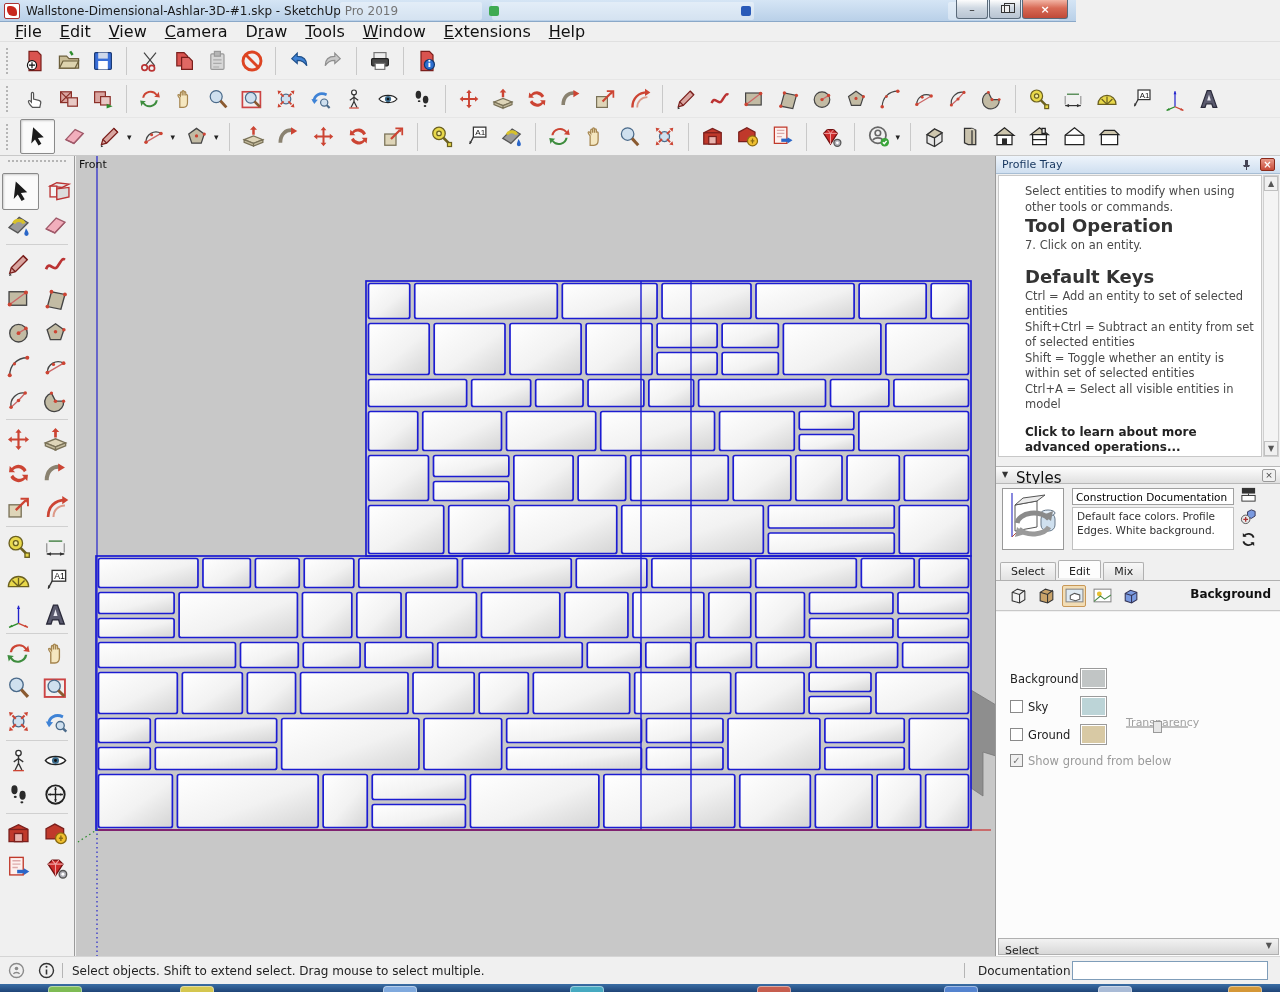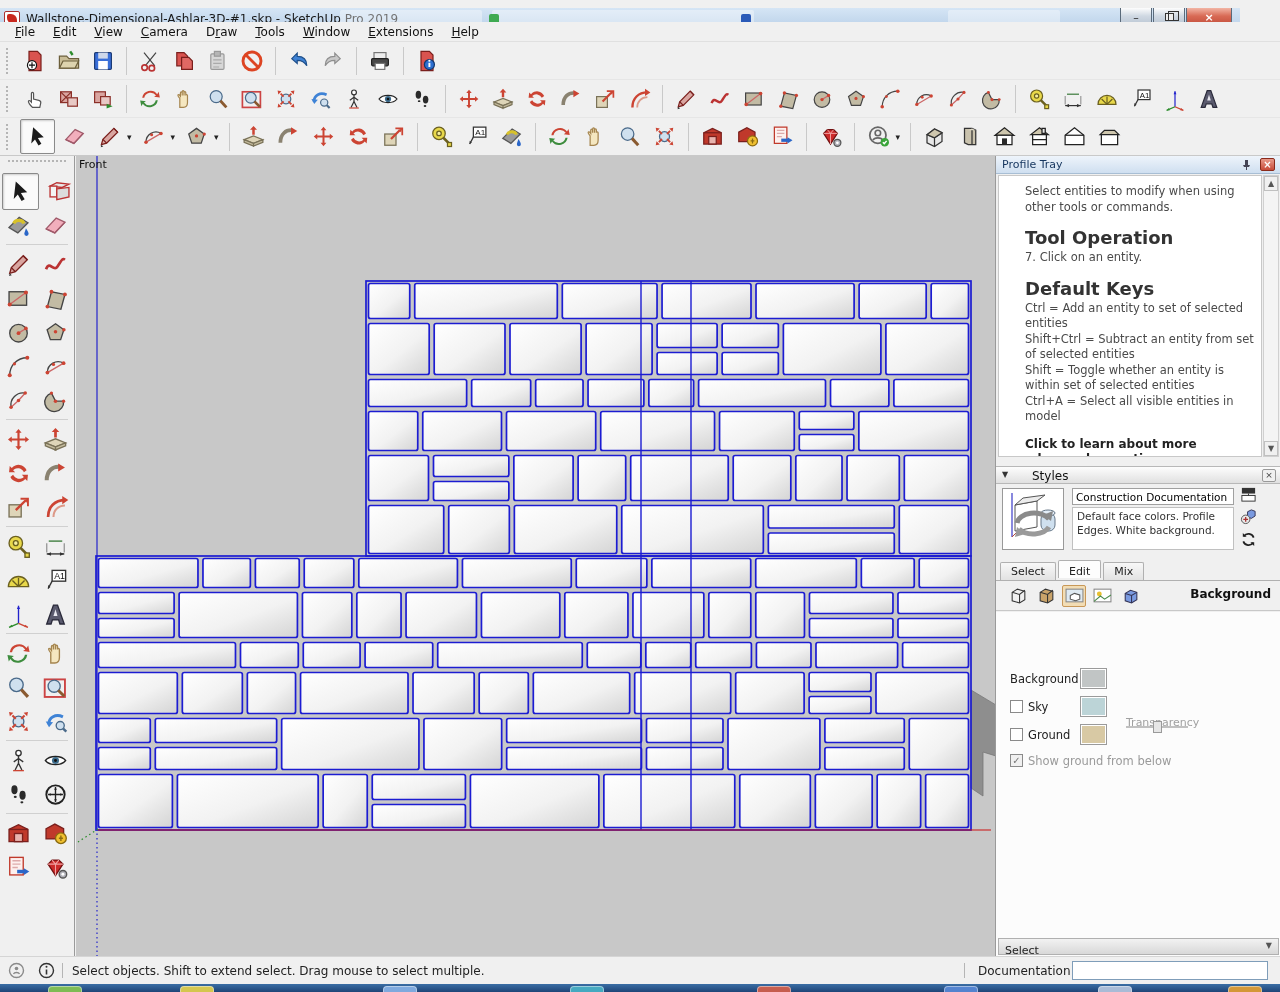--- a/index.html
+++ b/index.html
@@ -1,40 +1,40 @@
 <!DOCTYPE html>
 <html><head>
 <meta charset="utf-8">
 <style>
   * { margin:0; padding:0; box-sizing:border-box; }
   html,body { width:1280px; height:992px; overflow:hidden; font-family:"DejaVu Sans","Liberation Sans",sans-serif; background:#f0f0f0; }
   #app { position:relative; width:1280px; height:992px; background:#f0f0f0; }
 
   
-  #titlebar { position:absolute; left:0; top:0; width:1240px; height:22px;
-    background:linear-gradient(#d5e5f5,#b9d0e8); border-bottom:1px solid #8aa8c8;margin-top:8px; }
+  #titlebar { position:absolute; left:0; top:0; width:1076px; height:22px;
+    background:linear-gradient(#d5e5f5,#b9d0e8); border-bottom:1px solid #8aa8c8; }
   #app-logo { position:absolute; left:4px; top:3px; width:16px; height:16px; background:#fff;
     border:1px solid #a33; border-radius:2px; }
   #app-logo:before { content:""; position:absolute; left:2px; top:2px; width:10px; height:10px;
     background:#c8281e; border-radius:2px 6px 2px 6px; }
   #title-text { position:absolute; left:26px; top:4px; font-size:12px; color:#1a1a1a; white-space:nowrap; }
   .bg-hint { position:absolute; top:2px; height:18px; background:rgba(255,255,255,.38); border-radius:2px; }
   .bg-hint-dot { position:absolute; top:6px; width:10px; height:10px; border-radius:2px; }
   #win-buttons { position:absolute; right:8px; top:0; height:19px; display:flex; }
   .winbtn { width:32px; height:19px; border:1px solid #5a6a7a; border-top:none;
     background:linear-gradient(#fdfdfd,#cfd8e2 45%,#b8c4d2); display:flex; align-items:center; justify-content:center;
     font-size:11px; color:#222; border-radius:0 0 3px 3px; margin-left:1px; }
   .winbtn.close { width:46px; background:linear-gradient(#f2b5a5,#d86a55 45%,#c04a38); color:#fff; font-weight:bold; }
   .restore-glyph { width:9px; height:8px; border:1px solid #333; position:relative; background:#eee; }
   .restore-glyph:before { content:""; position:absolute; left:2px; top:-3px; width:9px; height:8px; border:1px solid #333; }
 
   
   #menubar { position:absolute; left:0; top:22px; width:1280px; height:20px; background:#f0f0f0;
     border-bottom:1px solid #e0e0e0; display:flex; align-items:center; padding-left:6px; }
-  .menu-item { font-size:12px; color:#111; padding:2px 9px; cursor:default;text-align:center; }
+  .menu-item { font-size:16px; color:#111; padding:2px 9px; cursor:default;text-align:center; }
   .menu-item u { text-decoration:underline; }
 
   
   .toolbar { position:absolute; left:0; width:1280px; background:#f0f0f0; display:flex; align-items:center; }
   #tb1 { top:42px; height:38px; border-bottom:1px solid #e6e6e6; }
   #tb2 { top:80px; height:38px; border-bottom:1px solid #e6e6e6; }
   #tb3 { top:118px; height:38px; border-bottom:1px solid #c9c9c9; }
   .grip { width:8px; height:26px; border-left:2px dotted #b5b5b5; margin:0 4px 0 6px; }
   .tbtn { border:1px solid transparent; background:transparent; padding:2px; margin:0 2px; line-height:0; }
   .tbtn.active { border:1px solid #8a8a8a; background:#fafafa; box-shadow:inset 1px 1px 2px rgba(0,0,0,.18); border-radius:2px; padding:4px; }
@@ -60,31 +60,31 @@
   #rightpanel { position:absolute; left:995px; top:156px; width:285px; height:800px; background:#f0f0f0; border-left:1px solid #9a9a9a; }
   #tray-header { position:absolute; left:0; top:0; width:285px; height:18px;
     background:linear-gradient(#eef4fb,#cfdff0); border-bottom:1px solid #a8bed4; }
   #tray-title { position:absolute; left:6px; top:2px; font-size:11px; color:#15355e; }
   #tray-pin { position:absolute; right:28px; top:2px; width:13px; height:13px; }
   #tray-close { position:absolute; right:6px; top:2px; width:15px; height:13px;
     background:linear-gradient(#e89a8a,#c84a38); border:1px solid #8a2a1a; border-radius:2px;
     color:#fff; font-size:10px; font-weight:bold; text-align:center; line-height:12px; }
   #instructor { position:absolute; left:2px; top:19px; width:264px; height:282px; background:#fff;
     border:1px solid #c8c8c8; overflow:hidden; padding:8px 6px 6px 26px; }
-  #instructor p { font-size:11.5px; color:#4a4a4a; line-height:1.35; margin-bottom:12px; }
+  #instructor p { font-size:11.5px; color:#4a4a4a; line-height:1.35; margin-bottom:0; }
   #instructor h3 { font-size:18px; color:#333; margin-bottom:2px; }
   #instructor .lines { font-size:11.5px; color:#4a4a4a; line-height:1.35; margin-bottom:12px; }
   #instructor-link { font-size:12px; font-weight:bold; color:#222; line-height:1.3; }
   #instr-scroll { position:absolute; left:267px; top:19px; width:16px; height:282px; background:#f4f4f4; border:1px solid #d0d0d0; }
   .scroll-arrow { position:absolute; left:0; width:14px; height:15px; background:#f0f0f0; border:1px solid #c0c0c0;
     font-size:8px; color:#555; text-align:center; line-height:14px; }
 
   #styles-header { position:absolute; left:0; top:310px; width:285px; height:18px;
     background:linear-gradient(#fdfdfd,#e0e0e0); border-top:1px solid #b8b8b8; border-bottom:1px solid #b8b8b8; }
-  #styles-title { position:absolute; left:20px; top:2px; font-size:12px; color:#111;margin-left:16px; }
+  #styles-title { position:absolute; left:20px; top:2px; font-size:15px; color:#111; }
   #styles-tri { position:absolute; left:6px; top:3px; font-size:8px; color:#333; }
   #styles-close { position:absolute; right:5px; top:2px; width:14px; height:13px; background:#f0f0f0;
     border:1px solid #999; border-radius:2px; font-size:9px; color:#444; text-align:center; line-height:11px; }
 
   #styles-body { position:absolute; left:0; top:328px; width:285px; height:78px; background:#f0f0f0; }
   #style-thumb { position:absolute; left:6px; top:4px; width:62px; height:62px; background:#fff; border:1px solid #999; }
   #style-name { position:absolute; left:76px; top:4px; width:162px; height:17px; border:1px solid #a0a0a0;
     background:#fff; font-size:10.5px; padding:1px 3px; font-family:"DejaVu Sans",sans-serif; }
   #style-desc { position:absolute; left:76px; top:23px; width:162px; height:43px; border:1px solid #c0c0c0;
     background:#fff; font-size:10.5px; color:#333; padding:2px 4px; line-height:1.3; }

